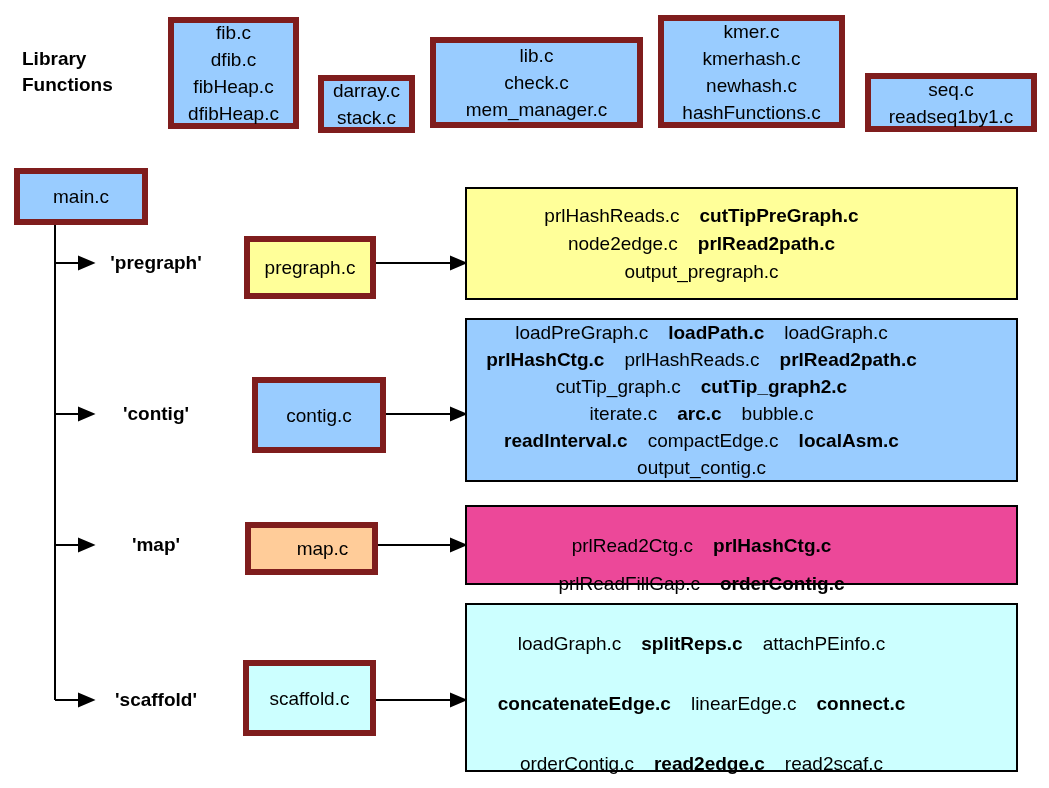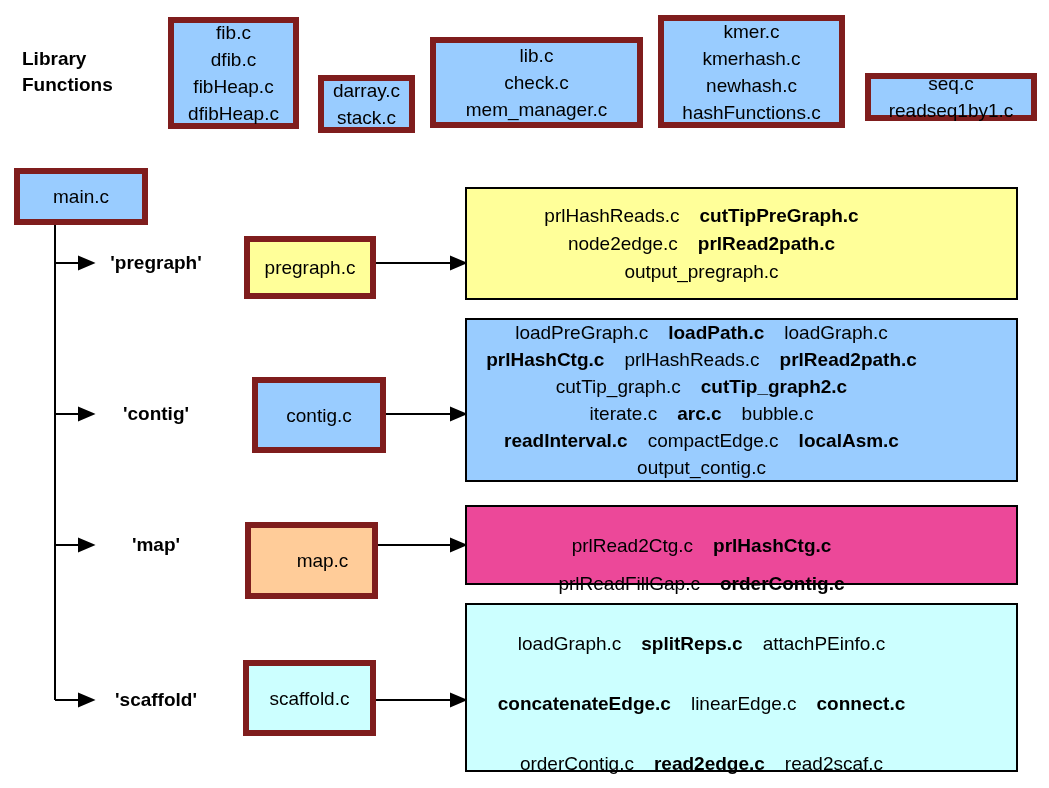--- a/index.html
+++ b/index.html
@@ -28,26 +28,26 @@
   }
   #liblabel{
     position:absolute;left:22px;top:46px;width:122px;font-size:19px;font-weight:bold;
     line-height:26px;
   }
   
   #lb0{left:168px;top:17px;width:131px;height:112px;}
   #lb1{left:318px;top:75px;width:97px;height:58px;}
   #lb2{left:430px;top:37px;width:213px;height:91px;}
   #lb3{left:658px;top:15px;width:187px;height:113px;}
-  #lb4{left:865px;top:73px;width:172px;height:48px;}
+  #lb4{left:865px;top:73px;width:172px;height:59px;}
   
   #mainbox{left:14px;top:168px;width:134px;height:57px;}
   #mod0{left:244px;top:236px;width:132px;height:63px;}
   #mod1{left:252px;top:377px;width:134px;height:76px;}
-  #mod2{left:245px;top:522px;width:133px;height:77px;padding-left:22px;}
+  #mod2{left:245px;top:522px;width:133px;height:53px;padding-left:22px;}
   #mod3{left:243px;top:660px;width:133px;height:76px;}
   
   #big0{left:465px;top:187px;width:553px;height:113px;}
   #big1{left:465px;top:318px;width:553px;height:164px;}
   #big2{left:465px;top:505px;width:553px;height:80px;}
   #big3{left:465px;top:603px;width:553px;height:169px;}
   
   #bl0{top:250px;}
   #bl1{top:401px;}
   #bl2{top:532px;}

